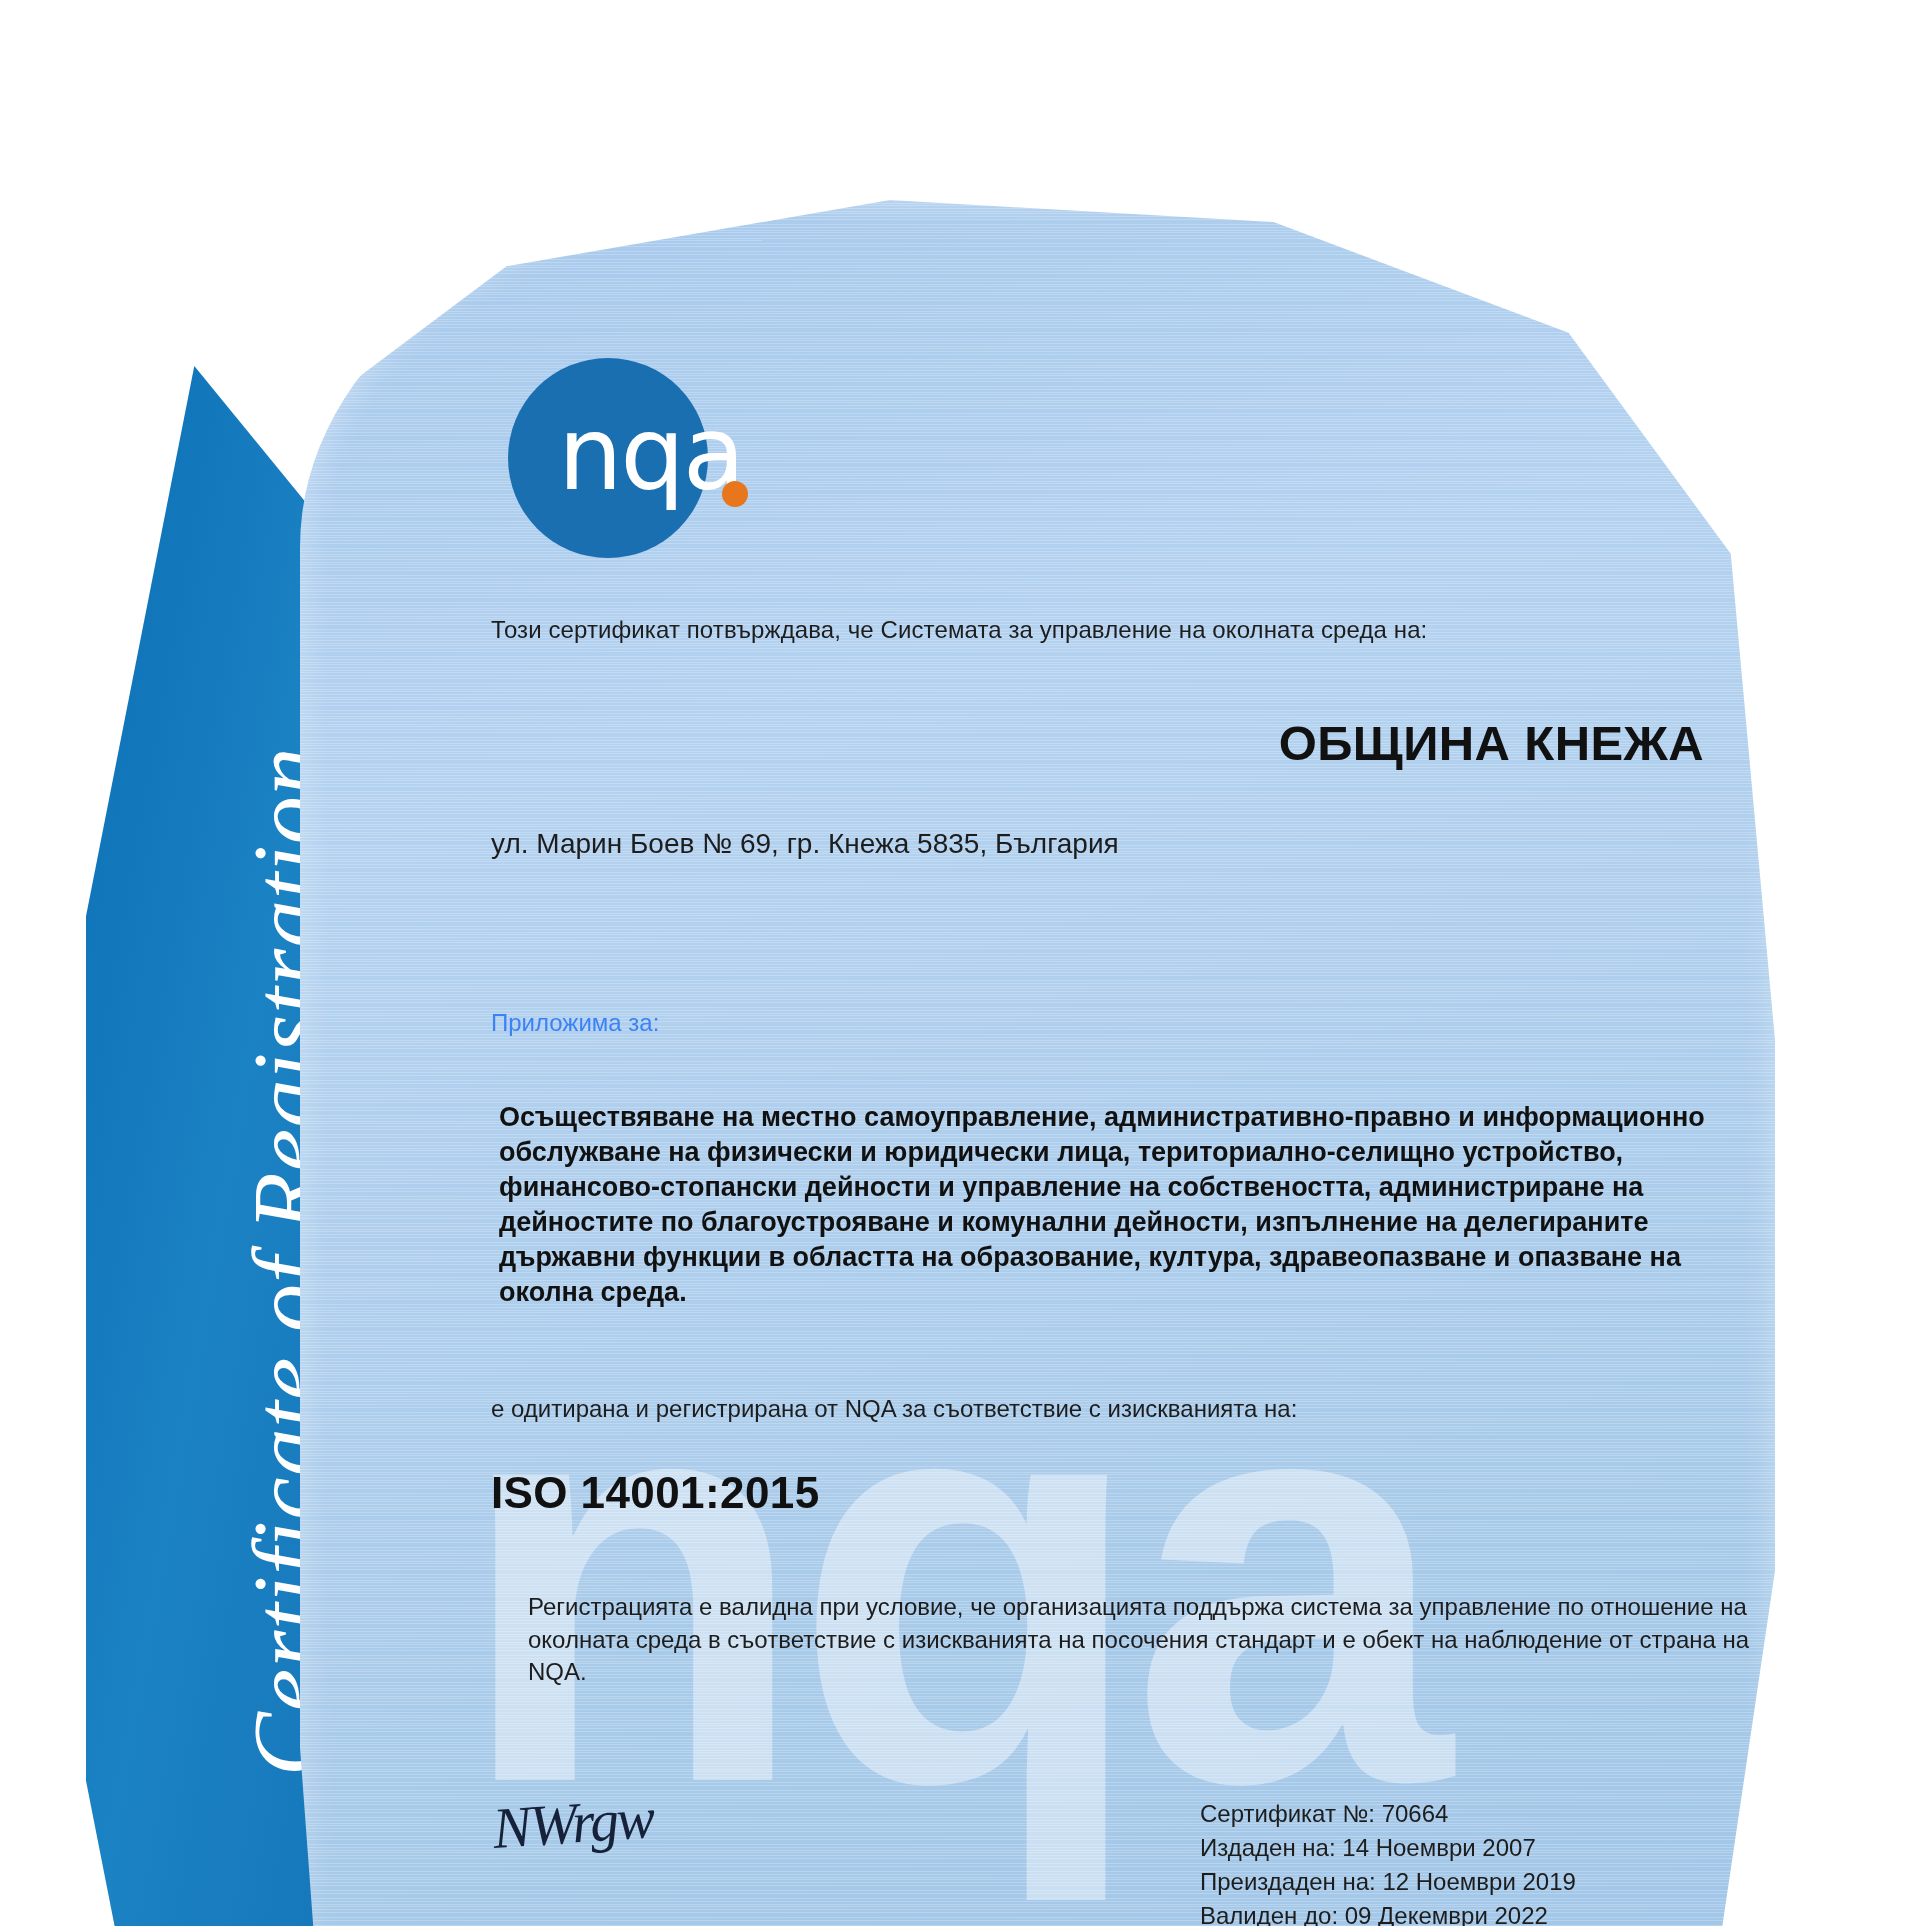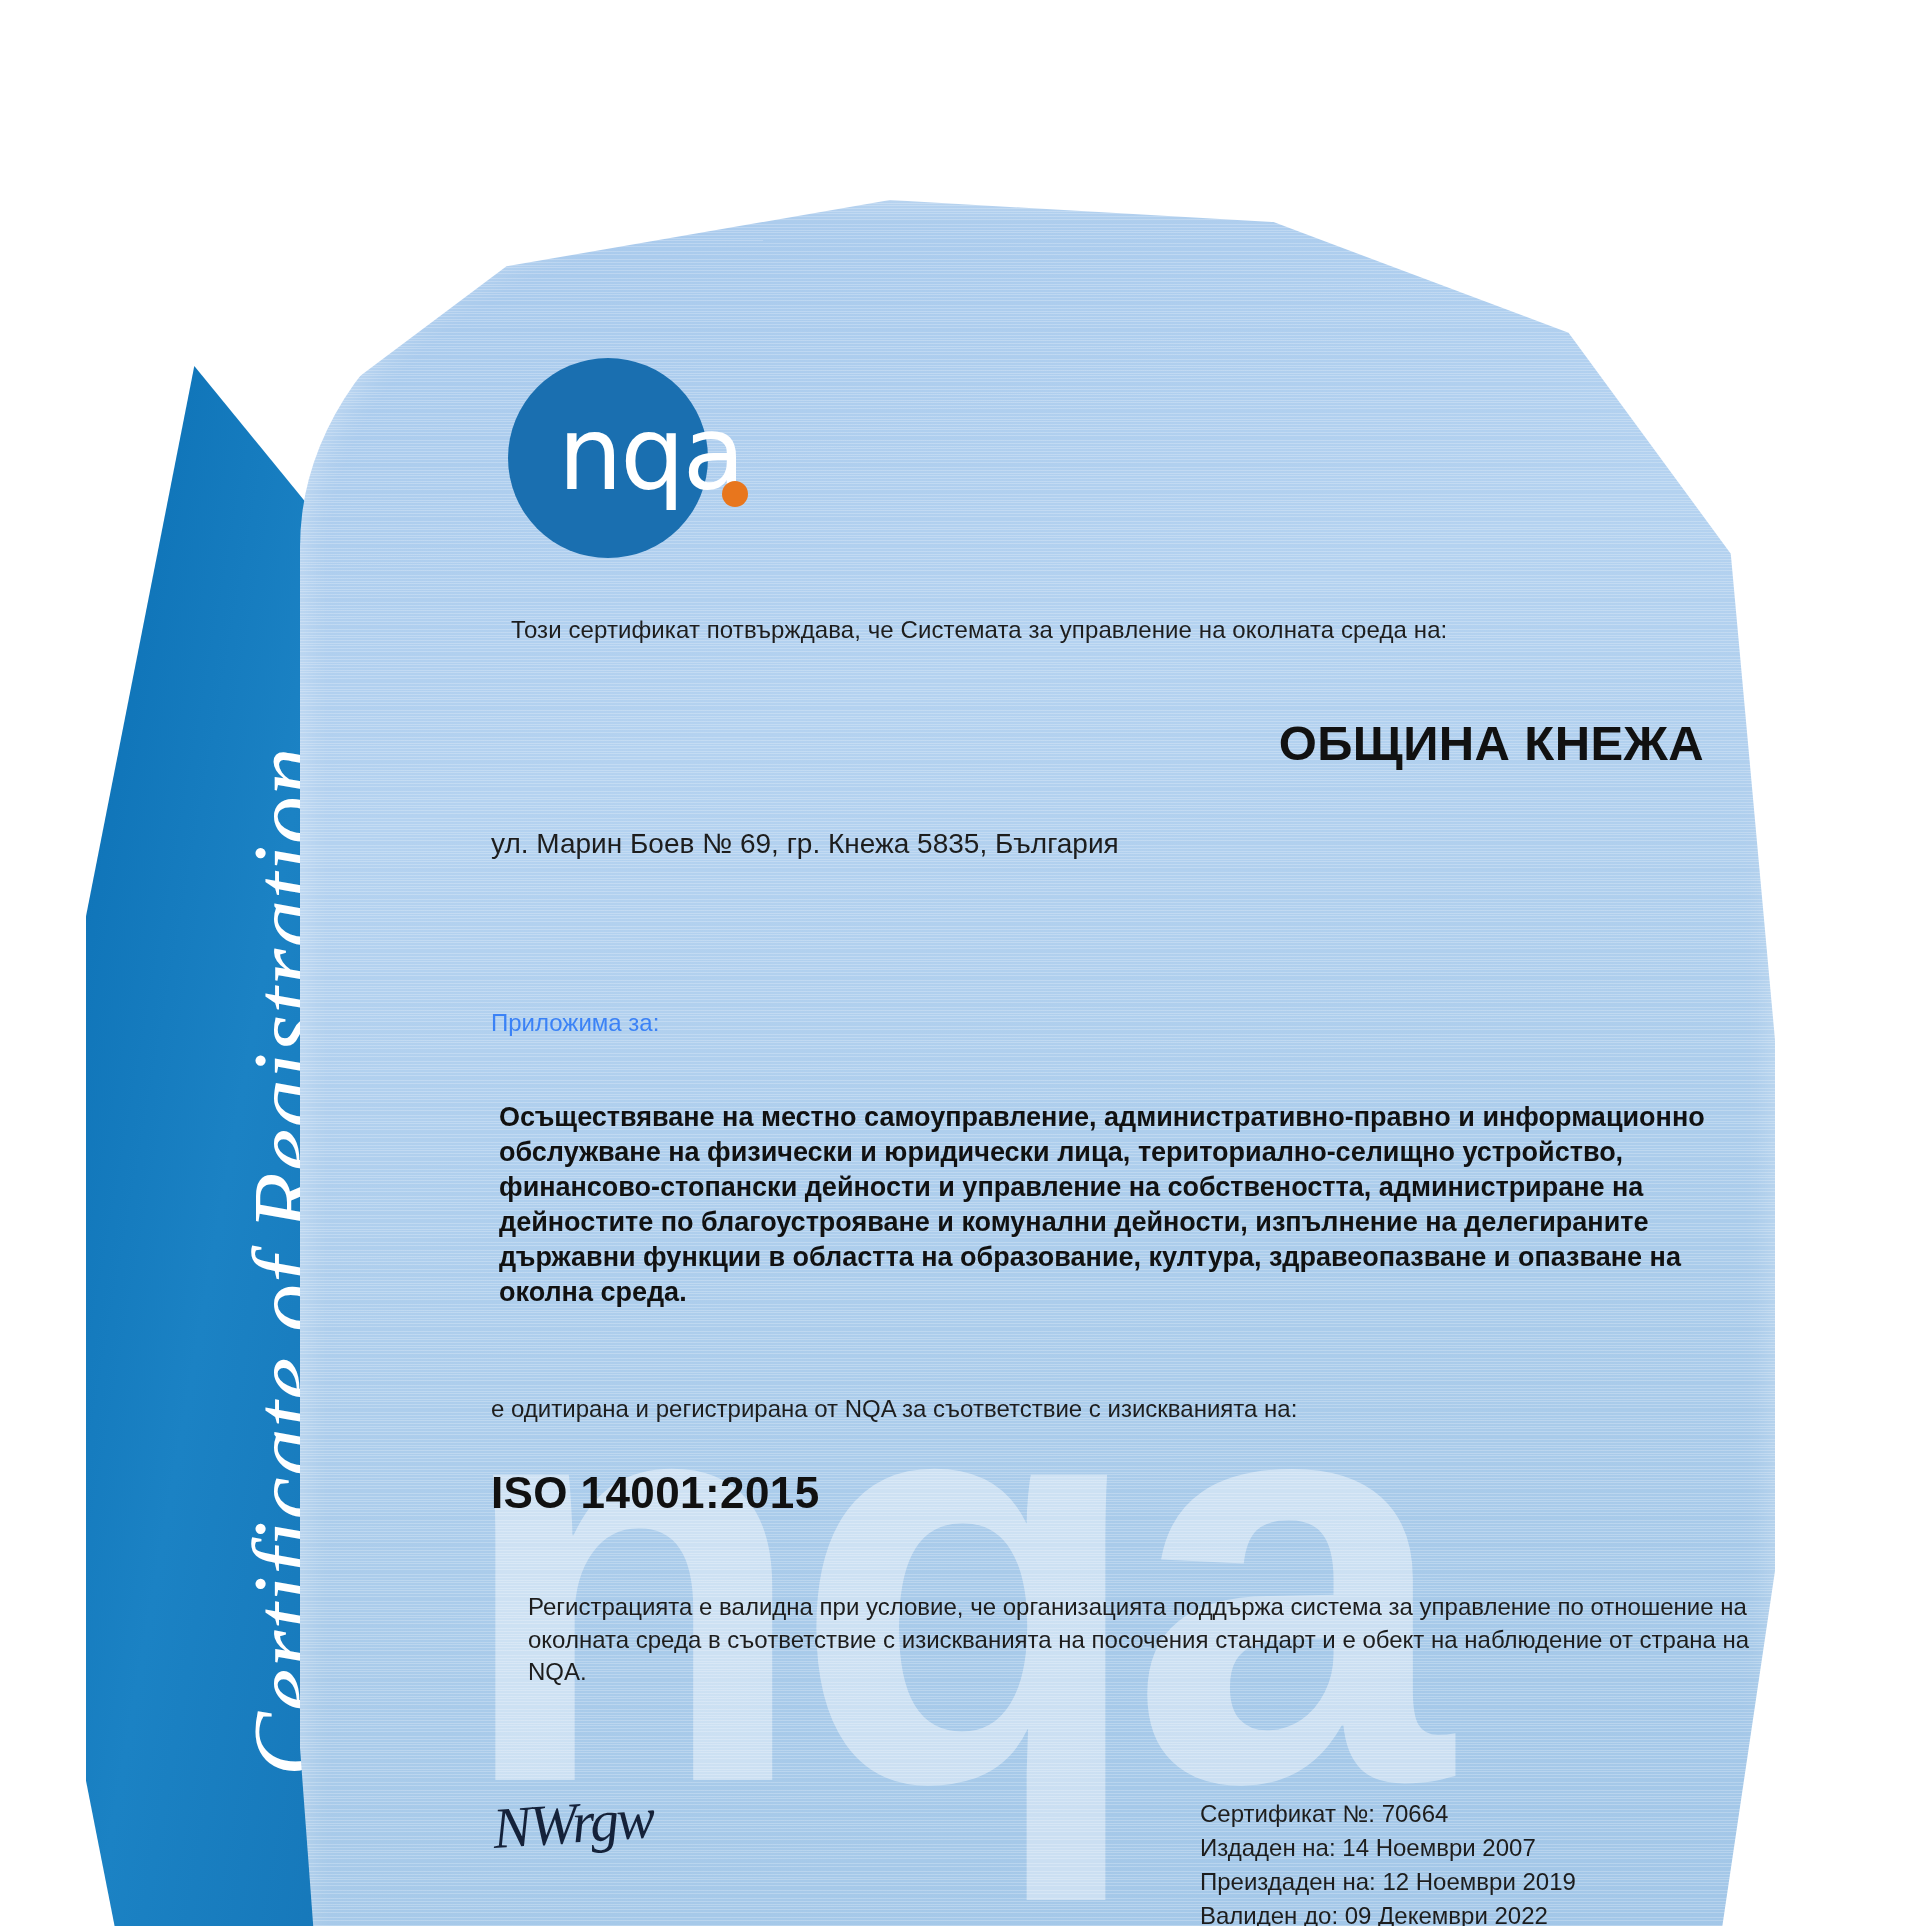--- a/index.html
+++ b/index.html
@@ -126,21 +126,20 @@
   }
 
   .lede {
     position: absolute;
     left: 491px;
     top: 616px;
     width: 1213px;
     font-size: 24px;
     color: #1d1d1d;
     letter-spacing: 0.1px;
-    margin-left: 20px;
   }
 
   .org-name {
     position: absolute;
     left: 491px;
     top: 715px;
     width: 1213px;
     font-size: 49px;
     font-weight: 700;
     color: #111111;

